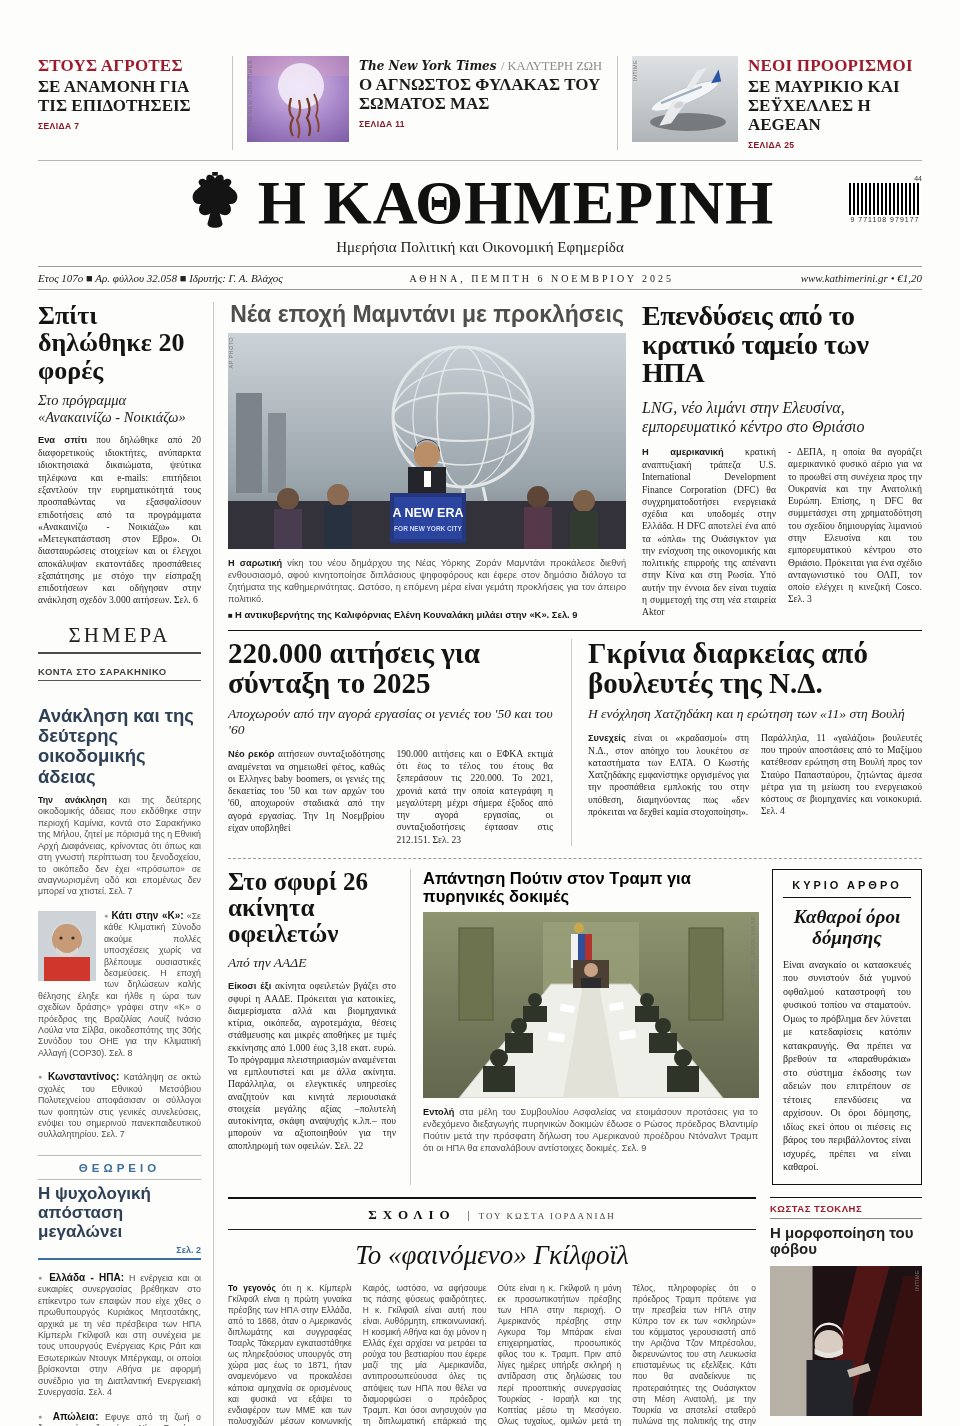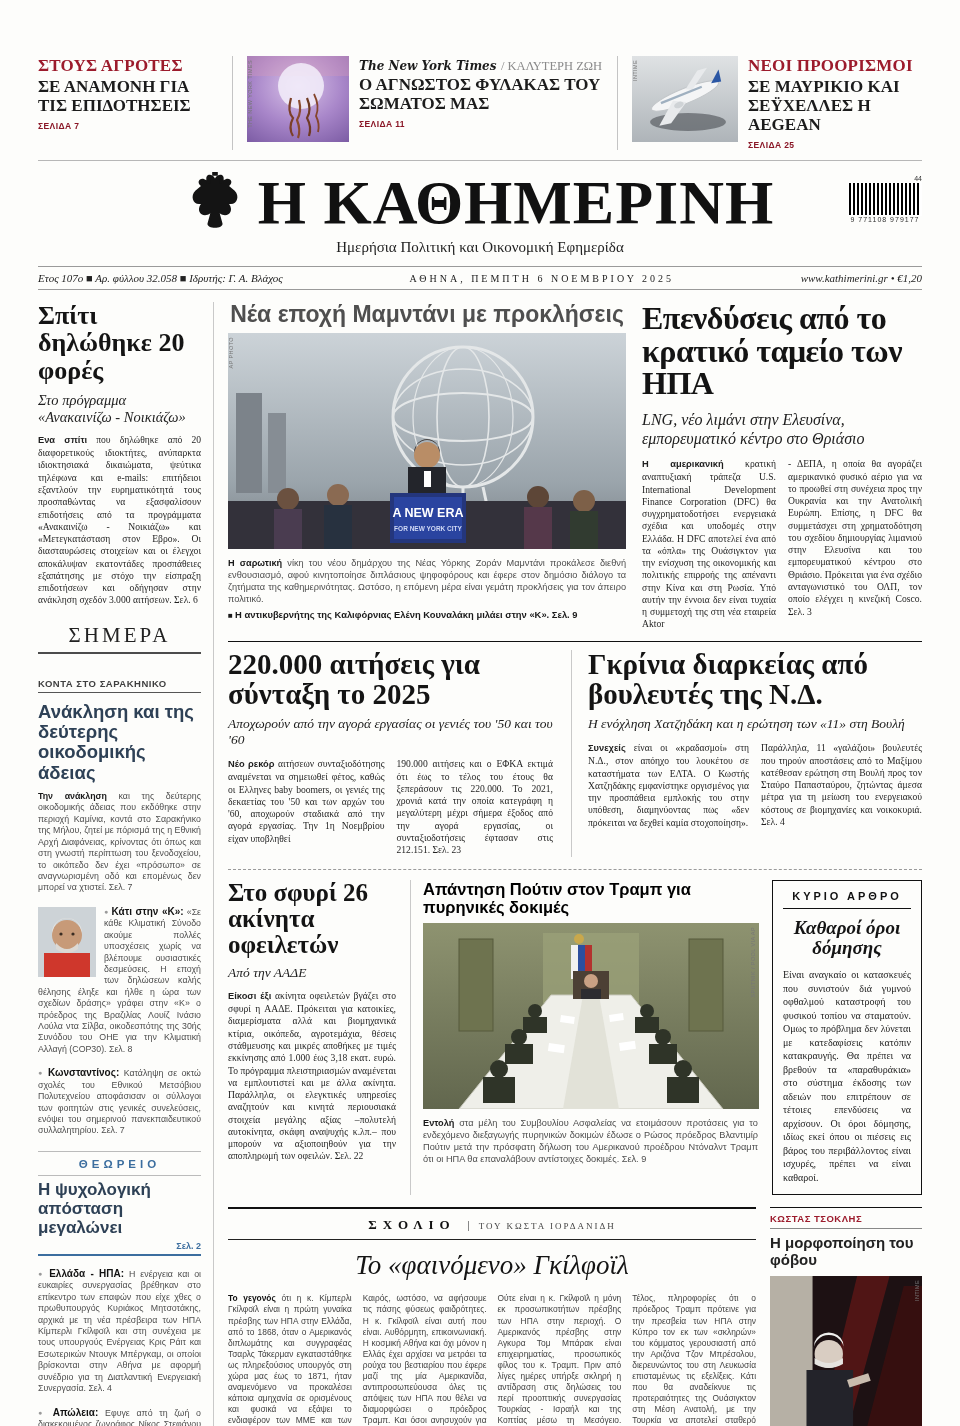--- a/index.html
+++ b/index.html
@@ -35,41 +35,41 @@
   
   .main { display:grid; grid-template-columns:176px 1fr; gap:14px; margin-top:12px; }
   .rail { border-right:1px solid #c9c9c9; padding-right:12px; }
   
   .rail-head { font-family:"Liberation Serif",serif; font-weight:bold; font-size:26px; line-height:1.05; color:#141414; }
   .rail-deck { font-family:"Liberation Serif",serif; font-style:italic; font-size:14.5px; line-height:1.15; color:#222; margin-top:8px; }
   .body-serif { font-family:"Liberation Serif",serif; font-size:9.6px; line-height:1.28; text-align:justify; color:#1f1f1f; margin-top:9px; }
   .lead-in { font-weight:bold; font-family:"Liberation Sans",sans-serif; font-size:9.3px; }
   
   .simera-head { font-family:"Liberation Serif",serif; font-size:21px; letter-spacing:3px; text-align:center; color:#222; margin-top:16px; padding-bottom:4px; border-bottom:2px solid #4c4c4c; }
-  .kicker-line { font-size:9.5px; font-weight:bold; letter-spacing:.5px; color:#3f3f3f; border-bottom:1.5px solid #555; padding-bottom:3px; margin-top:24px; }
-  .simera-title { font-size:18.5px; font-weight:bold; line-height:1.1; color:#2e4156; margin-top:9px; }
+  .kicker-line { font-size:9.5px; font-weight:bold; letter-spacing:.5px; color:#3f3f3f; border-bottom:1.5px solid #555; padding-bottom:3px; margin-top:12px; }
+  .simera-title { font-size:18.5px; font-weight:bold; line-height:1.1; color:#2e4156; margin-top:25px; }
   .gray-body { font-size:8.8px; line-height:1.3; text-align:justify; color:#4d4d4d; margin-top:8px; }
   .gray-body b { color:#1a1a1a; }
   .rail-item { margin-top:11px; font-size:8.8px; line-height:1.3; text-align:justify; color:#4d4d4d; }
   .rail-item .itm-label { font-weight:bold; font-size:10px; color:#111; }
   .rail-item .itm-label::before { content:"● "; color:#9a9a9a; font-size:7px; vertical-align:1px; }
   .lula { float:left; width:58px; height:70px; margin:2px 8px 2px 0; }
   
   .theoreio-head { text-align:center; font-weight:bold; font-size:11.5px; letter-spacing:4px; color:#3c6e9f; border-top:1px solid #bbb; margin-top:14px; padding:6px 0 5px; }
   .theoreio-title { font-size:17px; font-weight:bold; line-height:1.12; color:#2e4156; margin-top:4px; }
   .theoreio-page { text-align:right; font-size:9px; font-weight:bold; color:#3c6e9f; border-bottom:2px solid #3c6e9f; padding-bottom:3px; margin-top:4px; }
   
   .row1 { display:grid; grid-template-columns:398px 1fr; gap:16px; }
   .photo-head { font-size:23px; font-weight:bold; color:#4f4f4f; text-align:center; line-height:1.05; }
   .photo-frame { position:relative; margin-top:7px; }
   .caption { font-size:9.2px; line-height:1.3; color:#4d4d4d; text-align:justify; margin-top:5px; }
   .caption b { color:#1a1a1a; }
   .cap-bullet { font-size:9.4px; font-weight:bold; color:#1a1a1a; margin-top:3px; }
   .cap-bullet::before { content:"■ "; font-size:8px; }
-  .main-head-xl { font-family:"Liberation Serif",serif; font-weight:bold; font-size:32px; line-height:1.02; color:#141414; letter-spacing:-.5px; }
+  .main-head-xl { font-family:"Liberation Serif",serif; font-weight:bold; font-size:28px; line-height:1.02; color:#141414; letter-spacing:-.5px; }
   .deck { font-family:"Liberation Serif",serif; font-style:italic; font-size:16px; line-height:1.2; color:#1d1d1d; margin-top:10px; }
   .twocol { display:flex; gap:12px; margin-top:10px; }
   .twocol > div { flex:1; }
   .rule-black { border-top:1.5px solid #111; margin:10px 0 8px; }
   .row2 { display:grid; grid-template-columns:325px 1fr; gap:18px; }
   .row2 .art2 { border-left:1px solid #c9c9c9; padding-left:16px; }
   .head-l { font-family:"Liberation Serif",serif; font-weight:bold; font-size:29px; line-height:1.03; color:#141414; }
   .deck-s { font-family:"Liberation Serif",serif; font-style:italic; font-size:13.5px; color:#1d1d1d; margin-top:7px; }
   .dashed { border-top:1.5px dashed #9a9a9a; margin:12px 0 10px; }
   .row3 { display:grid; grid-template-columns:168px 348px 1fr; gap:14px; }

